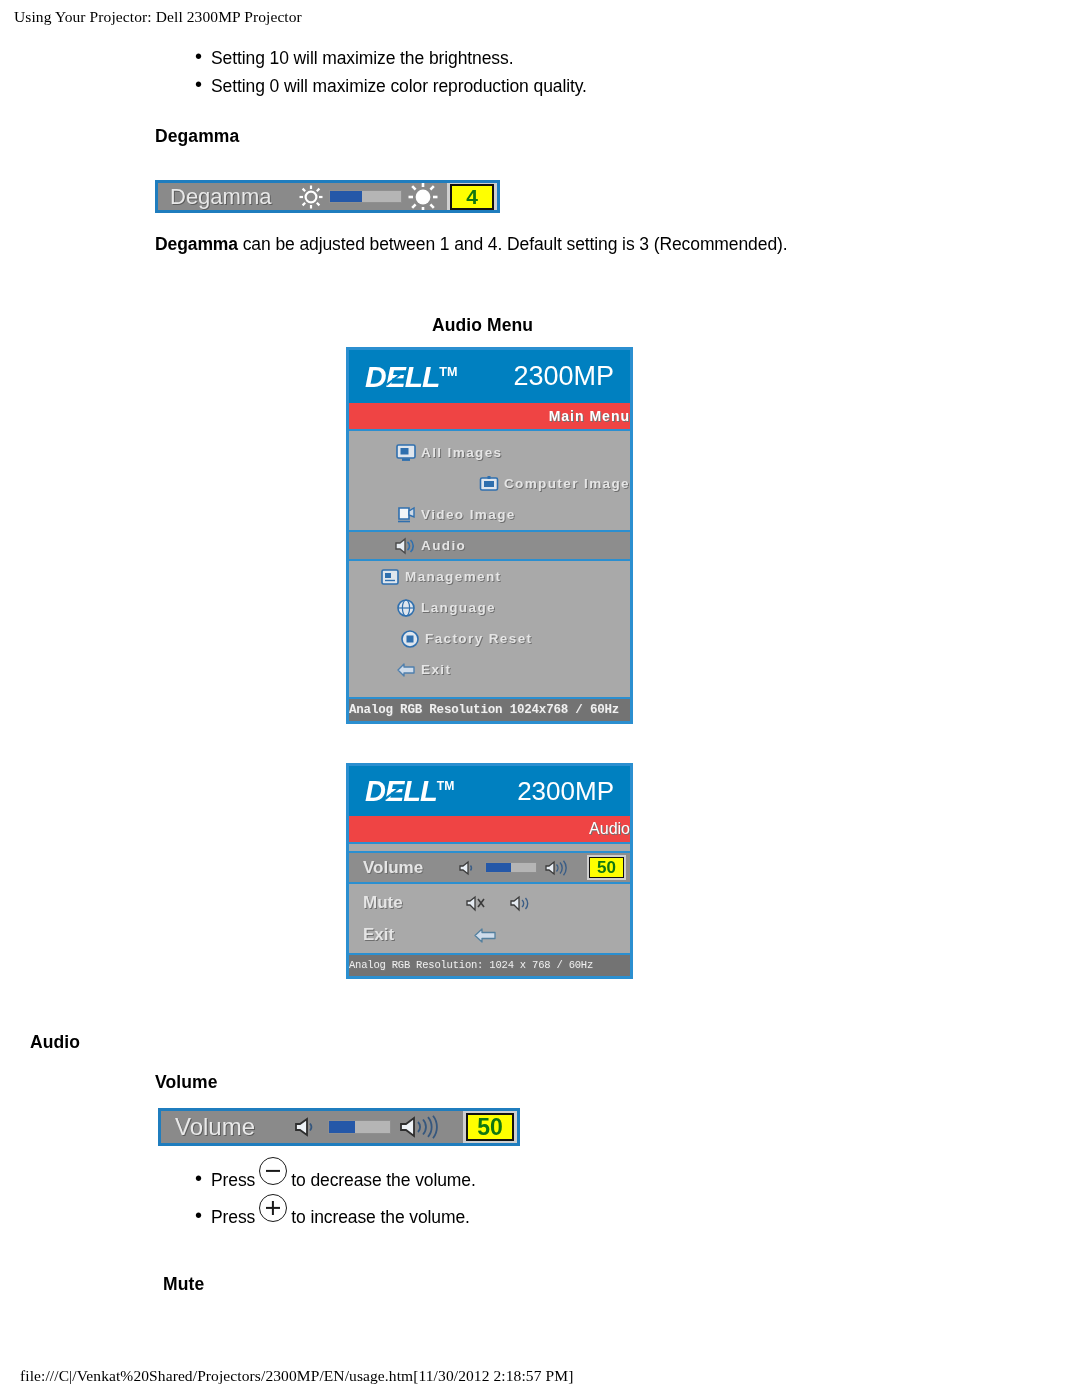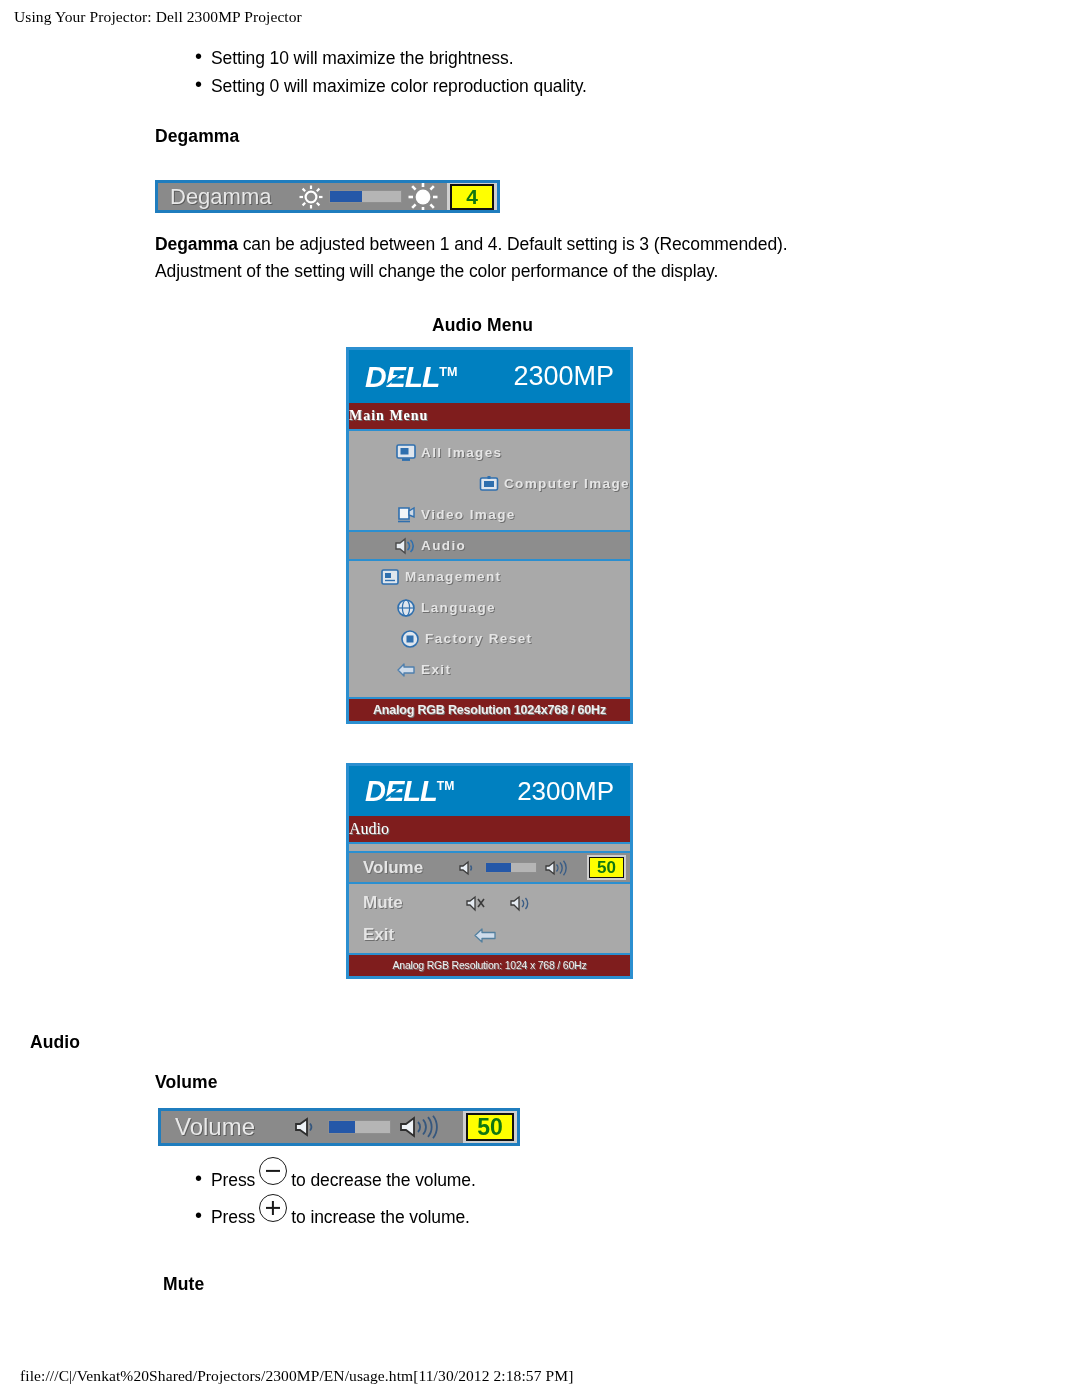--- a/index.html
+++ b/index.html
@@ -182,29 +182,29 @@
     background: #0080c0;
     transform: rotate(-38deg);
   }
   .model-name {
     color: #ffffff;
     font-family: "Liberation Sans", sans-serif;
     letter-spacing: 0px;
   }
 
   .osd-titlebar {
-    background: #7f1d1d;
+    background: #ef4444;
     color: #ffffff;
-    text-align: left;
+    text-align: right;
     font-weight: bold;
     letter-spacing: 1px;
     text-shadow: 1px 1px 0 #707070;
     box-sizing: border-box;
     border-bottom: 2px solid #2b8fd0;
-    font-family: Liberation Serif, serif;
+    font-family: Liberation Sans, sans-serif;
   }
   .osd-body { background: #a9a9a9; }
 
   .osd-row {
     display: flex;
     align-items: center;
     box-sizing: border-box;
   }
   .osd-row.selected {
     background: #8d8d8d;
@@ -218,31 +218,31 @@
   }
   .osd-row .row-label {
     color: #e5e5e5;
     letter-spacing: 1.4px;
     font-weight: bold;
     text-shadow: 1px 1px 0 #6f6f6f;
     white-space: nowrap;
     font-family: "Liberation Sans", sans-serif;
   }
   .osd-statusbar {
-    background: #7f1d1d;
+    background: #737373;
     color: #f0f0f0;
-    text-align: center;
+    text-align: left;
     letter-spacing: -0.2px;
     font-weight: bold;
     text-shadow: 1px 1px 0 #7a7a7a;
     border-top: 2px solid #2b8fd0;
     box-sizing: border-box;
     white-space: nowrap;
     overflow: hidden;
-    font-family: Liberation Sans, sans-serif;
+    font-family: Liberation Mono, monospace;
   }
 
   
   .key-circle {
     display: inline-block;
     width: 26px; height: 26px;
     border: 1.6px solid #1a1a1a;
     border-radius: 50%;
     position: relative;
     vertical-align: middle;
@@ -324,23 +324,20 @@
 
   <span class="value-frame" style="margin-left:8px;">
     <span class="value-box" style="width:40px; height:22px;">4</span>
   </span>
 </div>
 
 <div class="para btext" style="left:155px; top:231px;">
   <div class="line">
     <span class="bold">Degamma</span><span> can be adjusted between 1 and 4. Default setting is 3 (Recommended).</span>
   </div>
-  <div class="line">
-    <span>Adjustment of the setting will change the color performance of the display.</span>
-  </div>
 </div>
 
 <div class="heading" style="left:432px; top:315px;">Audio Menu</div>
 
 <div class="osd-panel" style="left:346px; top:347px; width:287px; height:377px;">
 
   <div class="osd-brandbar" style="height:53px; padding:0 16px;">
     <span class="dell-logo" style="font-size:30px;">D<span class="oslash">E</span>LL<span class="tm">TM</span></span>
     <span class="model-name" style="font-size:27px;">2300MP</span>
   </div>

